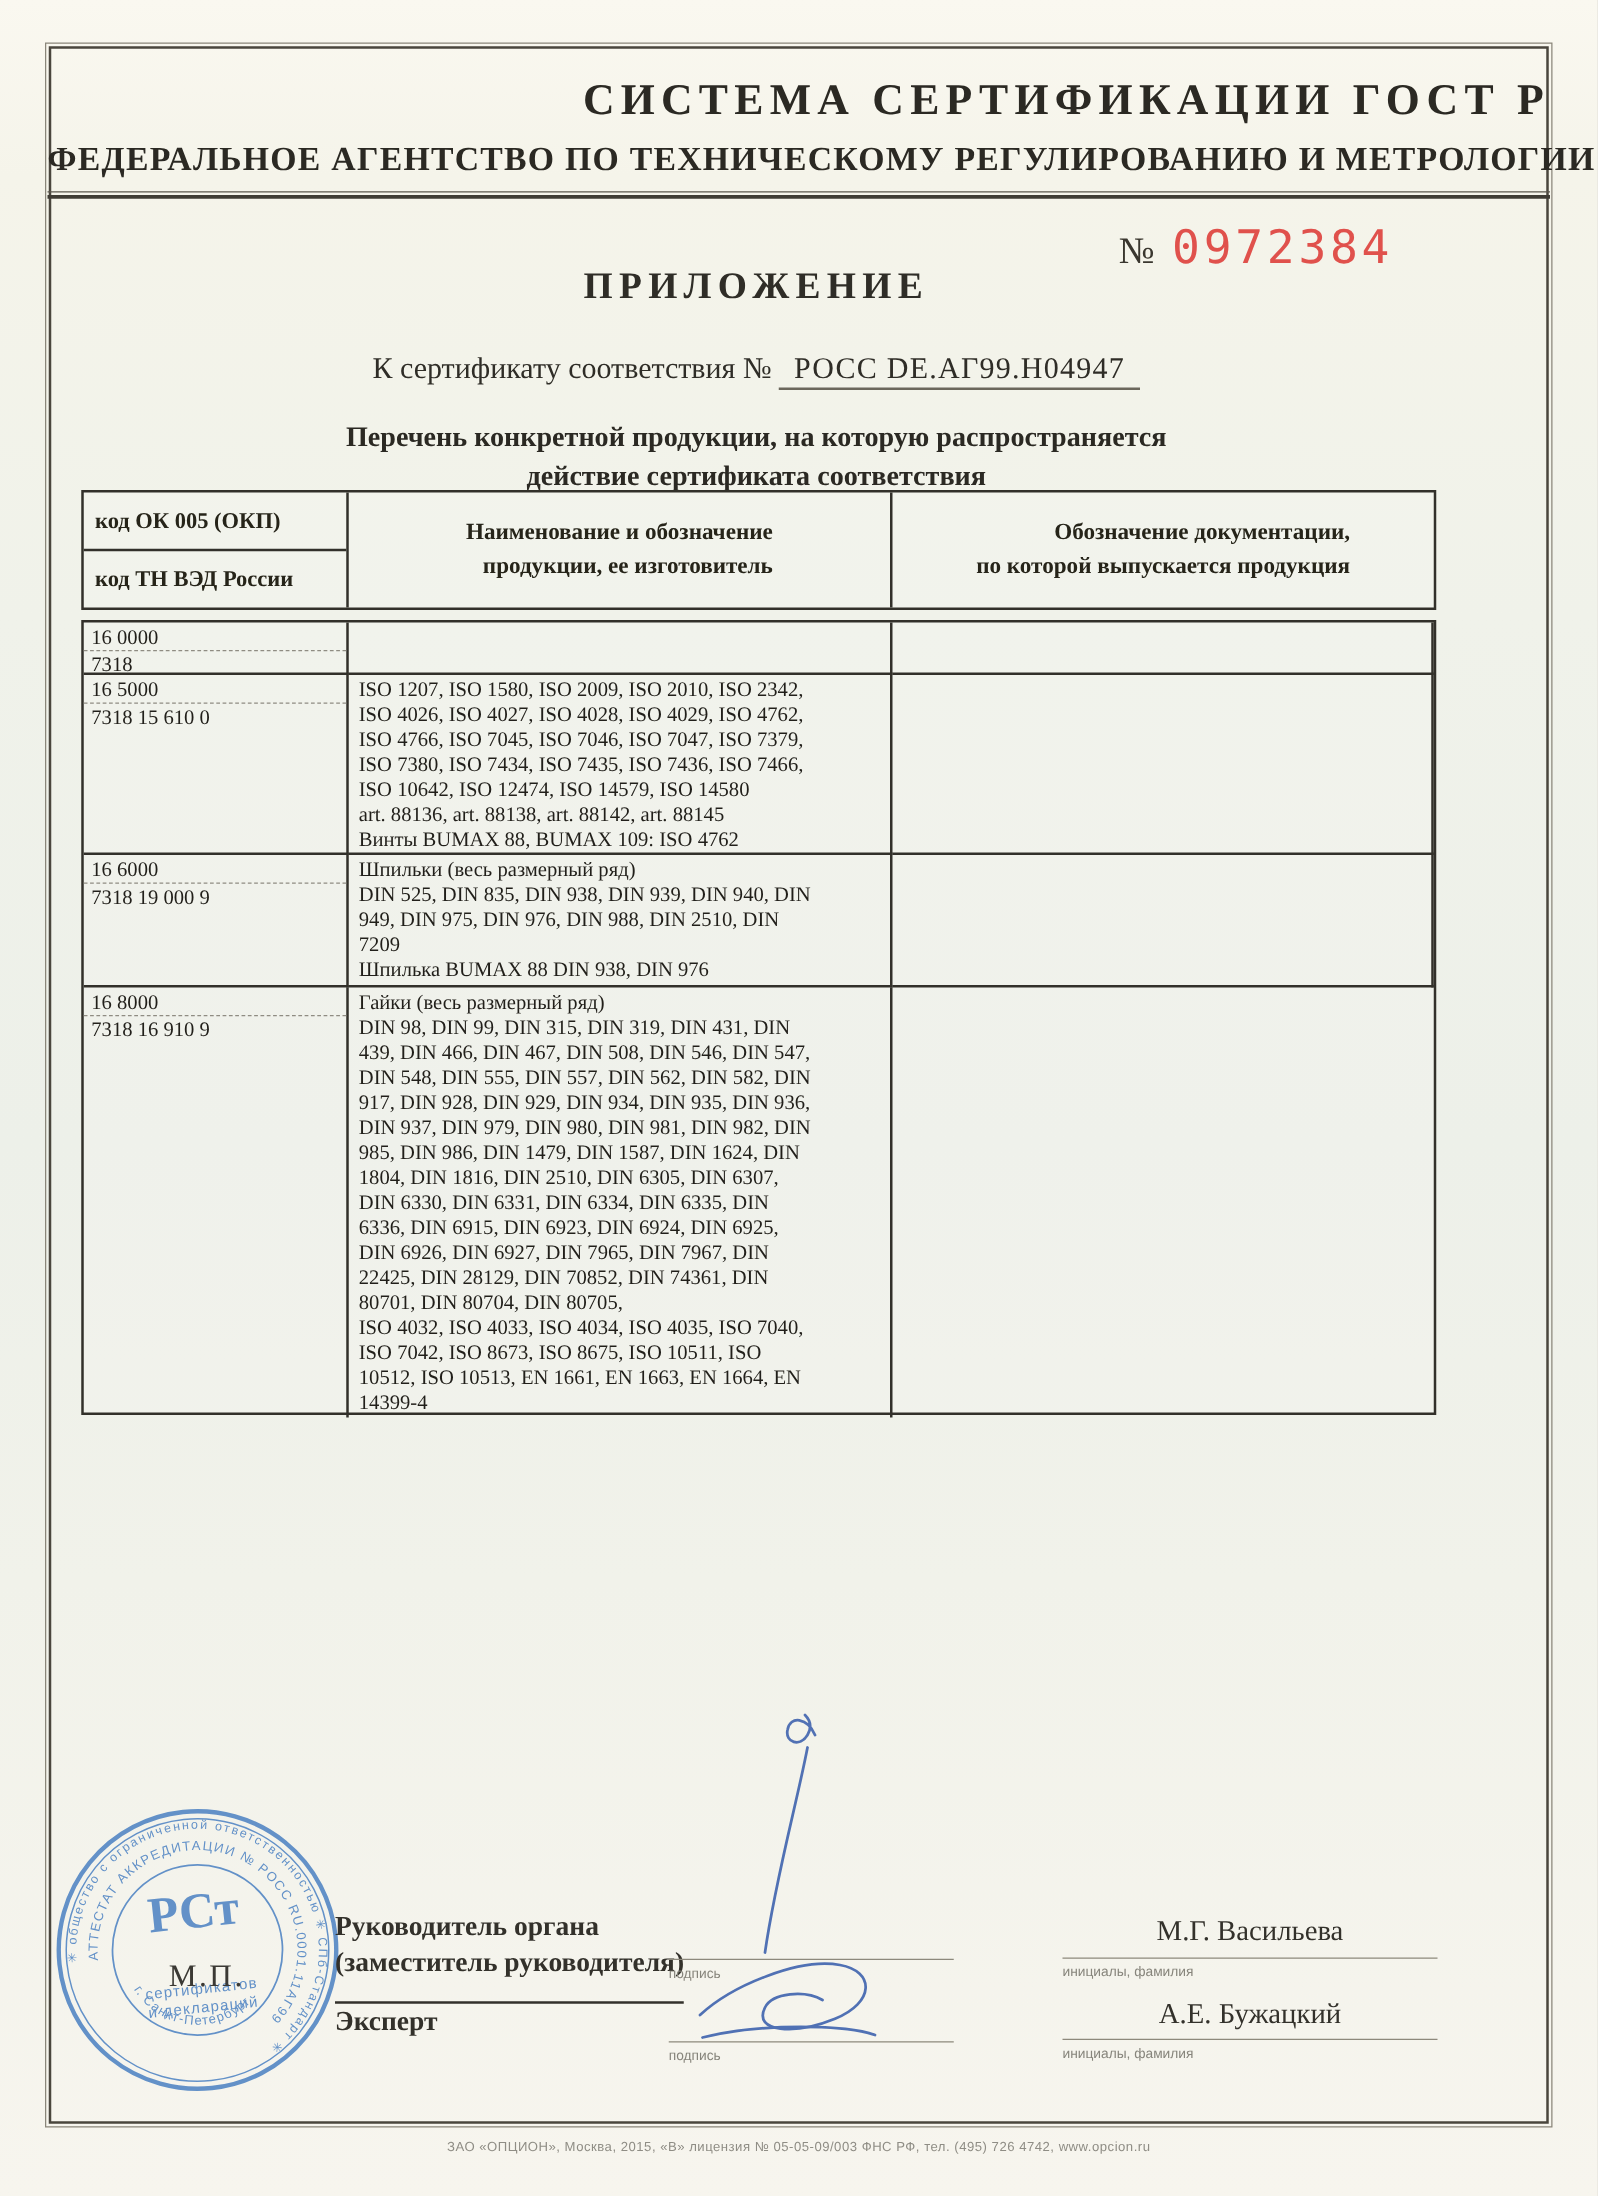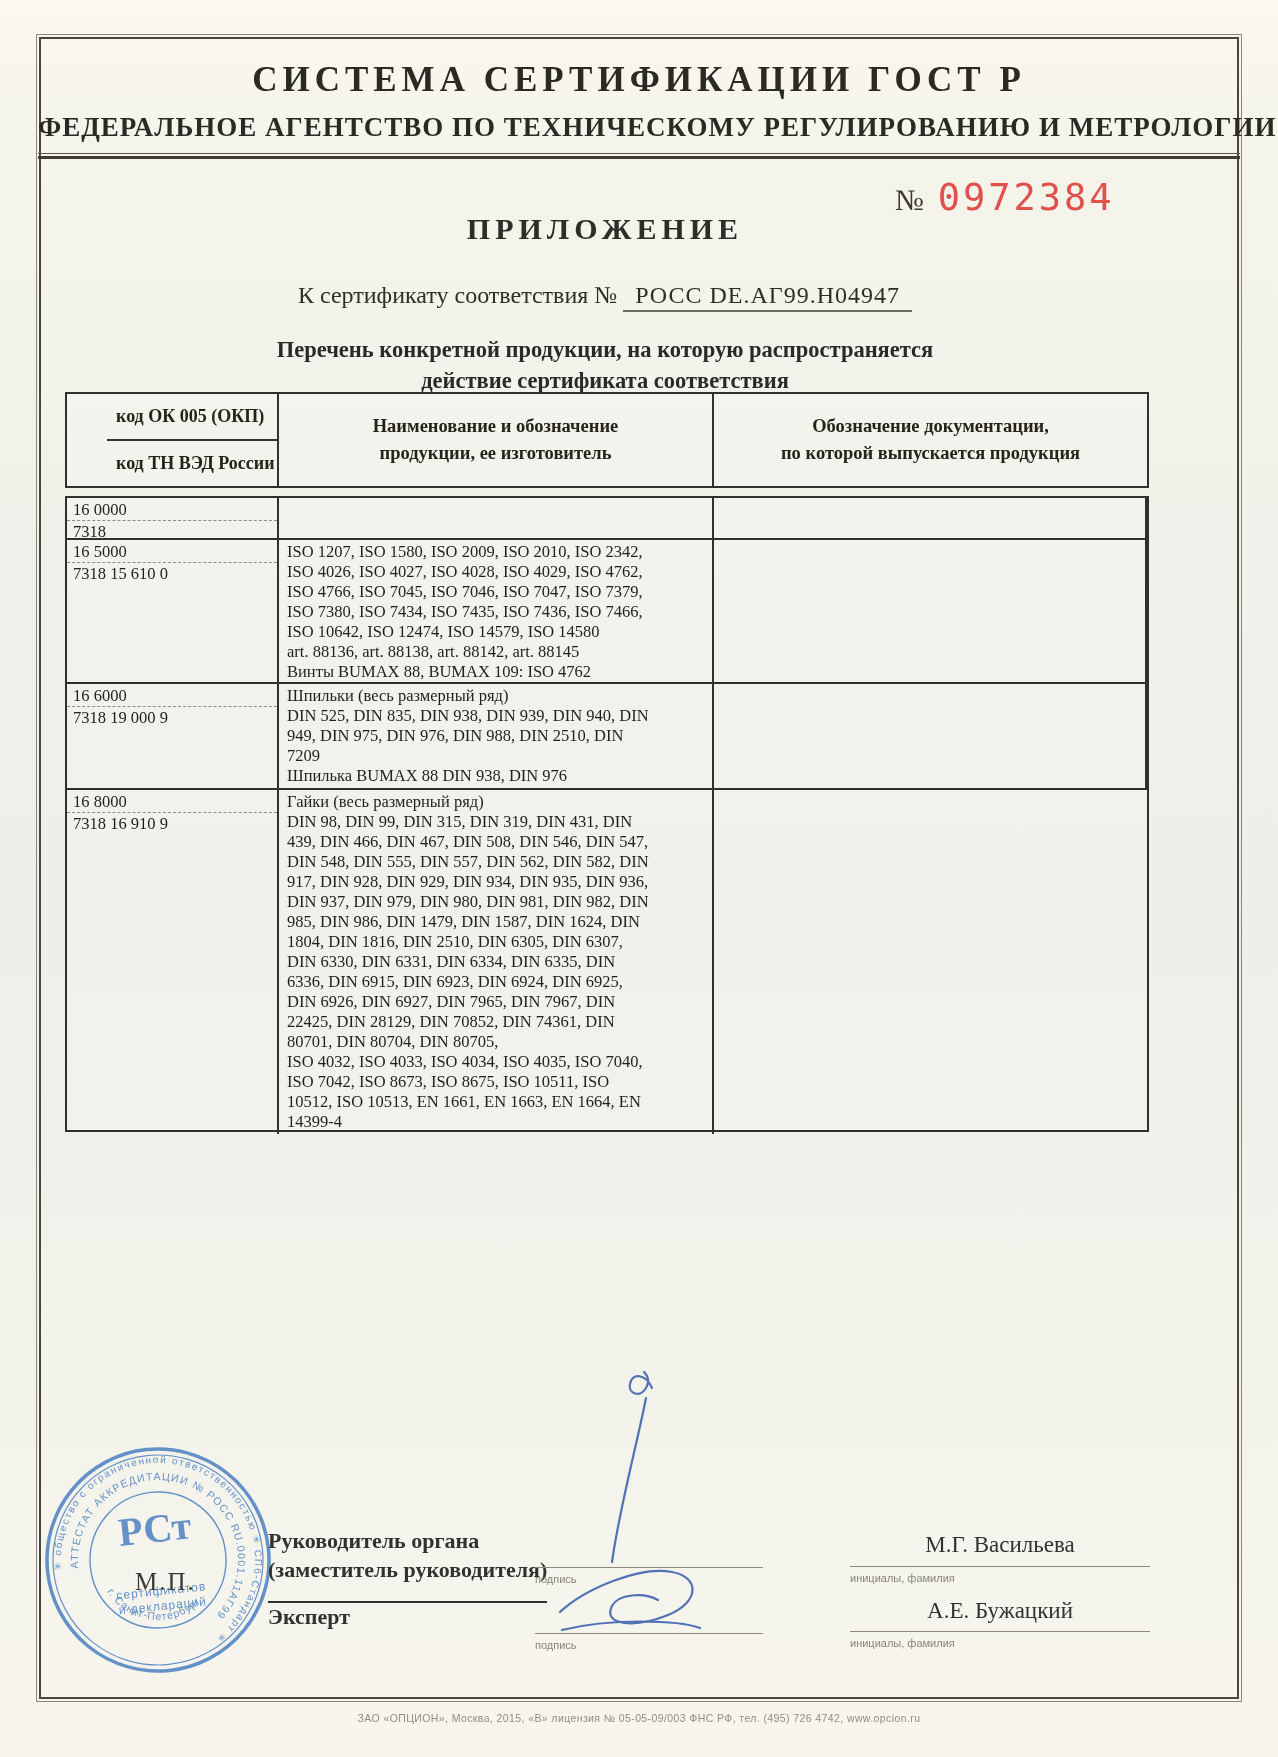--- a/index.html
+++ b/index.html
@@ -6,39 +6,39 @@
   html,body { background:#e8e6df; }
   .page {
     position:relative; width:1278px; height:1757px; overflow:hidden;
     font-family:"Liberation Serif","DejaVu Serif",serif; color:#2e2c26;
     background:linear-gradient(180deg,#faf8f0 0%,#f5f4ea 8%,#f0f2ea 28%,#edf0e9 52%,#f1f2ea 72%,#f7f5ee 100%);
   }
   .frame-outer { position:absolute; left:36px; top:34px; width:1206px; height:1668px; border:1px solid #8a867a; }
   .frame-inner { position:absolute; inset:2px; border:2px solid #4a463d; }
   .abs { position:absolute; }
   .ctr { text-align:center; }
-  .hdr1 { left:38px; top:60px; width:1202px; font-size:35px; font-weight:bold; letter-spacing:5px; color:#2b2923; white-space:nowrap; }
+  .hdr1 { left:38px; top:60px; width:1202px; font-size:35px; font-weight:bold; letter-spacing:5px; color:#2b2923; white-space:nowrap;text-align:right; }
   .hdr2 { left:38px; top:112px; width:1202px; font-size:27px; font-weight:bold; letter-spacing:1px; color:#2b2923; white-space:nowrap; }
   .hdr-divider { left:38px; top:153px; width:1202px; height:6px; border-top:1px solid #5b574c; border-bottom:3px solid #3f3c34; }
   .num-group { left:895px; top:176px; display:flex; align-items:baseline; gap:14px; }
   .num-sign { font-size:30px; color:#3a372f; }
   .num-red { font-family:"DejaVu Sans Mono",monospace; font-size:37px; color:#e0514c; letter-spacing:3px; }
   .doc-title { left:65px; top:212px; width:1080px; font-size:30px; font-weight:bold; letter-spacing:5px; color:#2f2d27; }
   .cert-ref { left:65px; top:282px; width:1080px; font-size:24px; color:#2f2d27; }
   .cert-ref-number { border-bottom:2px solid #6b675c; padding:0 12px 2px 12px; letter-spacing:1px; }
   .scope { left:65px; top:334px; width:1080px; font-size:22.5px; font-weight:bold; line-height:31px; color:#2b2923; }
   .tbl { position:absolute; left:65px; width:1084px; border:2px solid #32302a; background:rgba(255,255,255,0.12); }
   .tbl-header { top:392px; height:96px; display:grid; grid-template-columns:212px 435px 1fr; }
   .tbl-body { top:496px; height:636px; display:grid; grid-template-columns:212px 435px 1fr; grid-template-rows:42px 144px 106px 1fr; }
   .cell { border-right:2px solid #32302a; }
   .cell:last-child,.cell.no-r { border-right:none; }
   .hcol1 { display:flex; flex-direction:column; }
-  .hcol1 > div { flex:1; display:flex; align-items:center; padding-left:9px; font-size:18px; font-weight:bold; color:#262419;margin-left:40px; }
+  .hcol1 > div { flex:1; display:flex; align-items:center; padding-left:9px; font-size:18px; font-weight:bold; color:#262419; }
   .hcol1 > div:first-child { border-bottom:2px solid #32302a; }
-  .hcol23 { display:flex; align-items:center; justify-content:center; text-align:center; font-size:18.5px; font-weight:bold; line-height:27px; color:#262419; white-space:pre-line; }
+  .hcol23 { display:flex; align-items:center; justify-content:center; text-align:right; font-size:18.5px; font-weight:bold; line-height:27px; color:#262419; white-space:pre-line; }
   .bb { border-bottom:2px solid #32302a; }
   .code-cell { font-size:16.5px; line-height:19px; color:#211f1a; }
   .code-top { padding:2px 6px 1px 6px; border-bottom:1px dashed #8f8c82; }
   .code-bottom { padding:1px 6px; }
   .name-cell { font-size:16.5px; line-height:20px; padding:2px 8px; color:#211f1a; white-space:pre-line; }
   .doc-cell { }
   .mp-mark { left:135px; top:1568px; font-size:25px; letter-spacing:2px; color:#3b3934; }
   .role { left:268px; font-size:22px; font-weight:bold; color:#33312b; }
   .role-deputy { border-bottom:2.5px solid #33312b; padding-bottom:19px; }
   .uline { position:absolute; height:0; border-bottom:1.5px solid #8d897c; }

